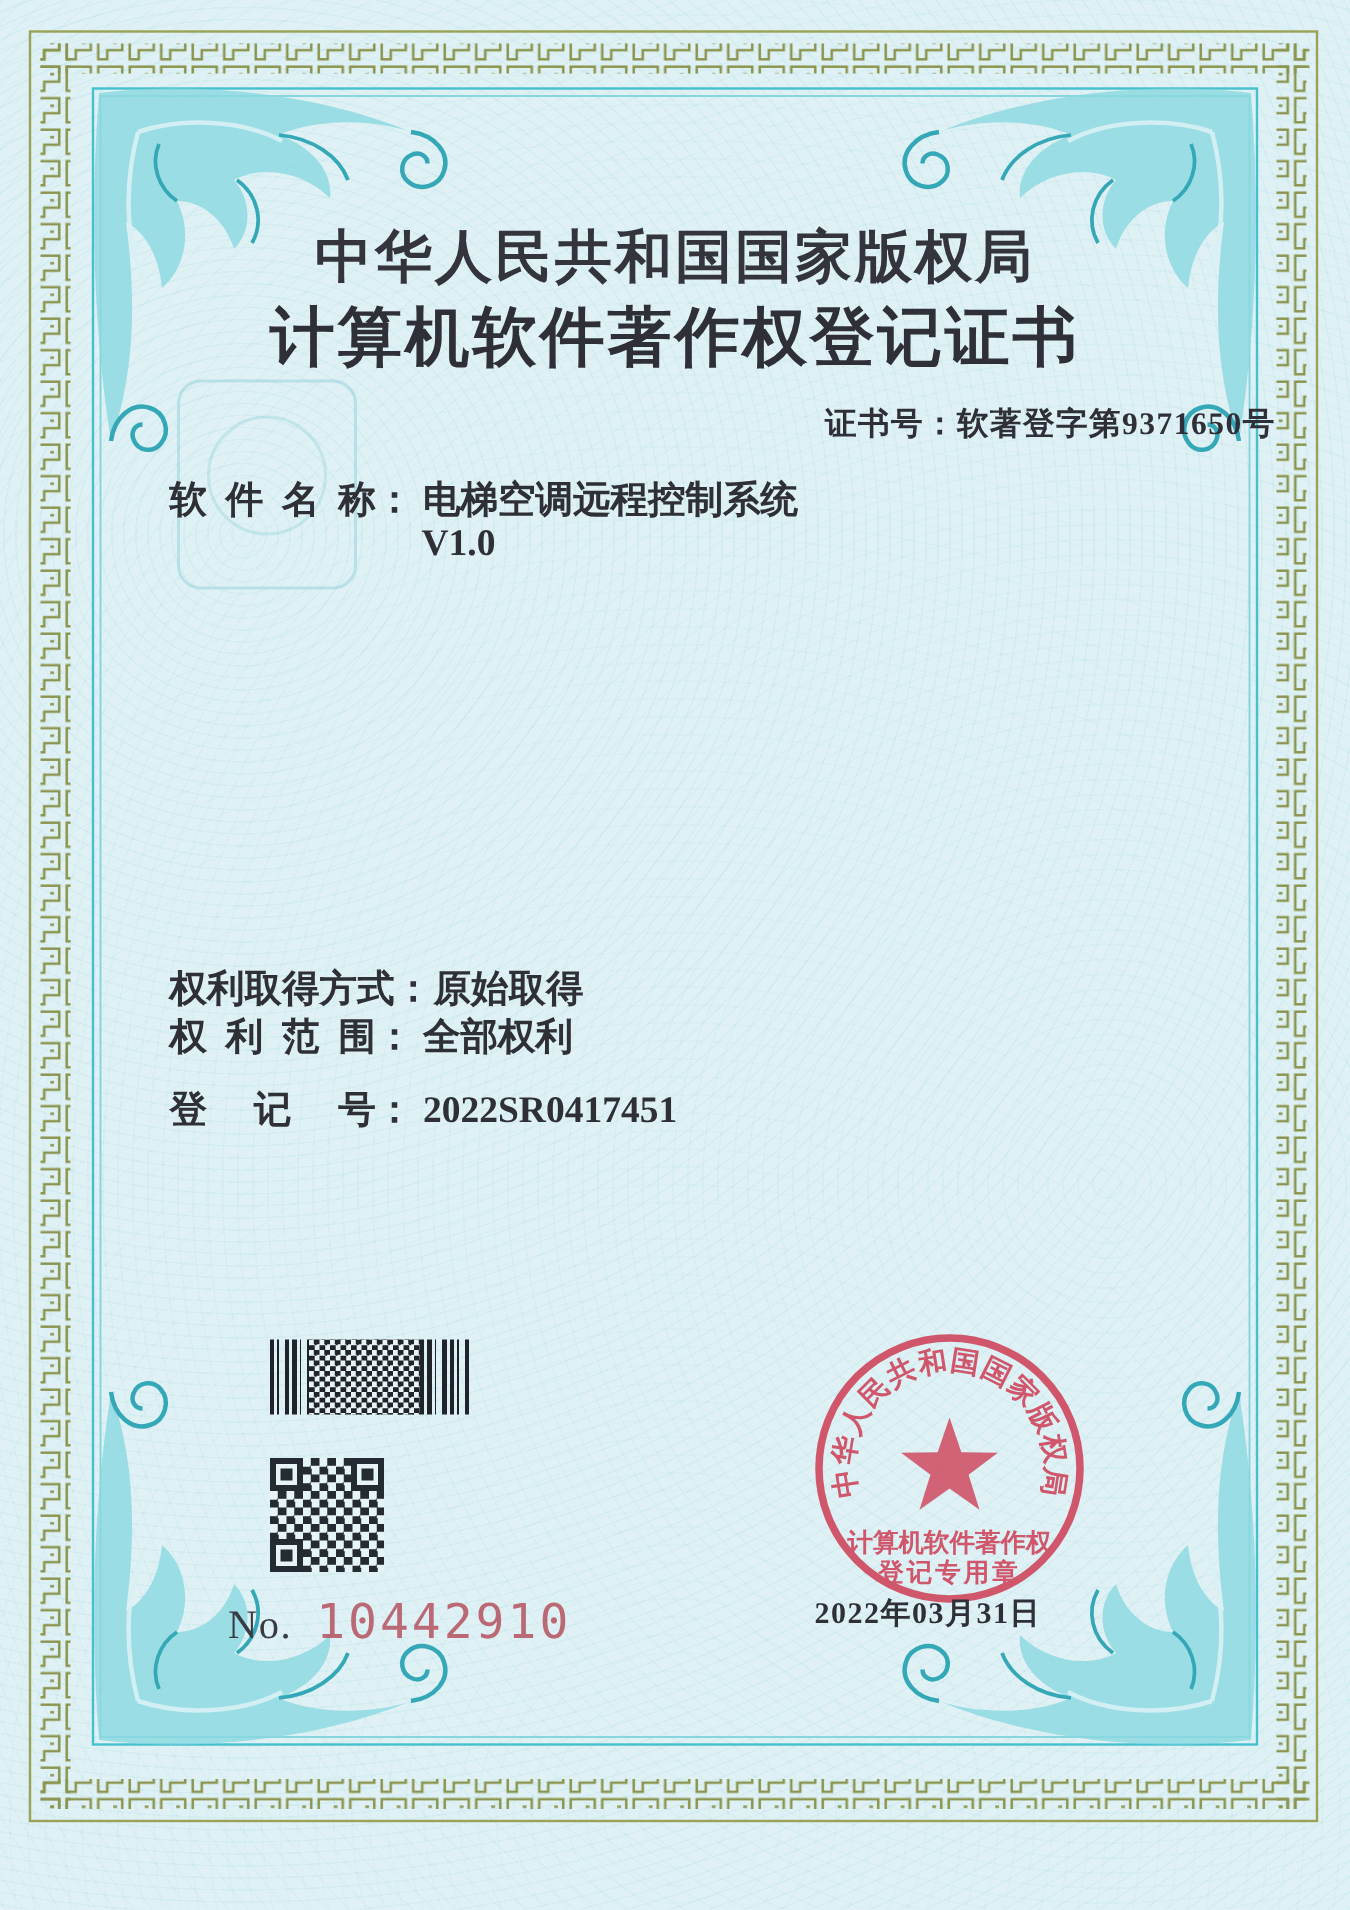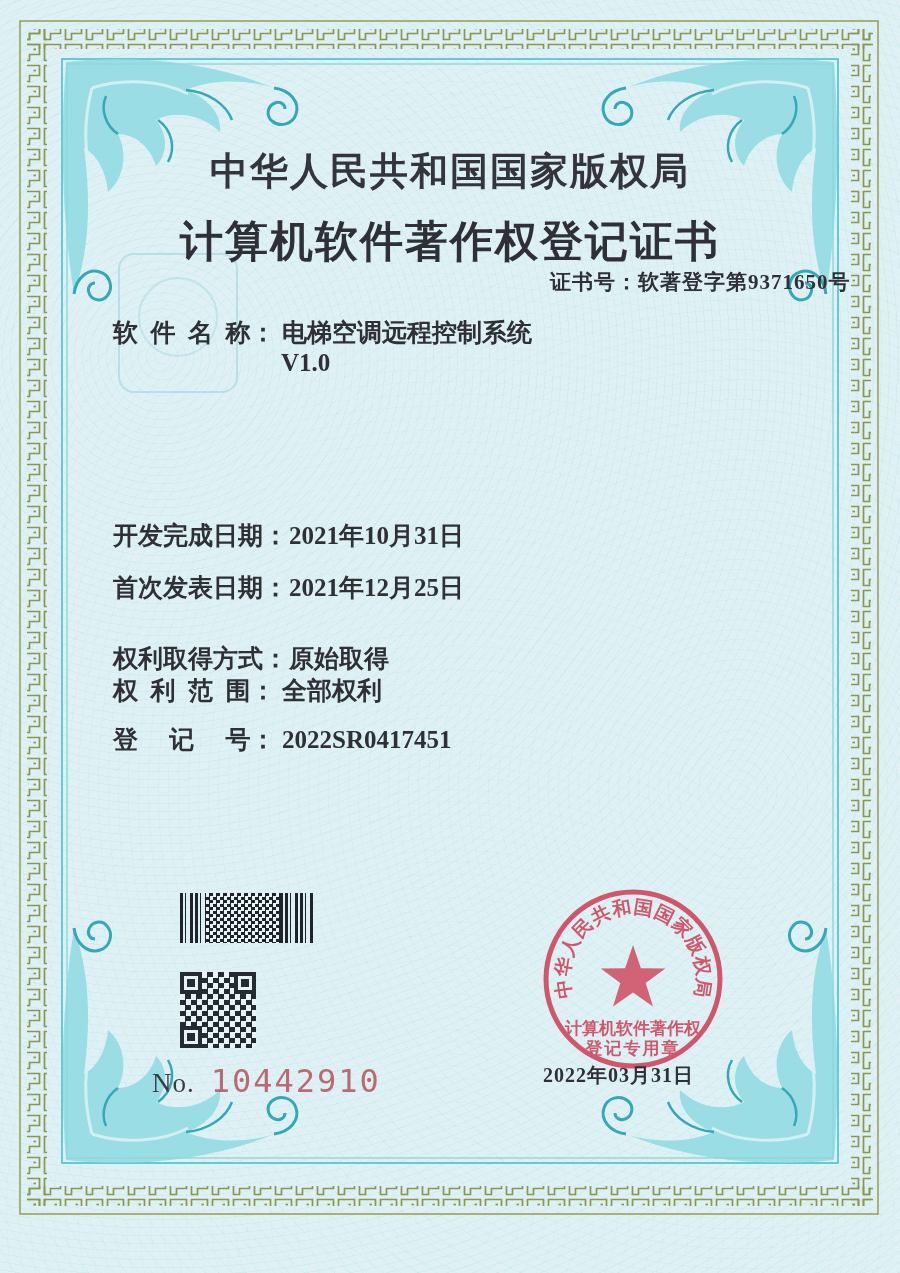--- a/index.html
+++ b/index.html
@@ -18,21 +18,21 @@
       repeating-radial-gradient(circle at 50% 95%, rgba(255,255,255,0) 0 11px, rgba(118,200,212,0.06) 11px 12px);
   }
   .abs{position:absolute;}
   svg{display:block;}
 
   .title{
     left:0;top:146px;width:900px;text-align:center;
     font-size:38px;font-weight:700;letter-spacing:2px;color:#34353c;
   }
   .subtitle{
-    left:0;top:213px;width:900px;text-align:center;
+    left:0;top:196px;width:900px;text-align:center;
     font-size:43px;font-weight:700;letter-spacing:2px;color:#2f3037;
   }
   .certno{
     left:550px;top:268px;font-size:21px;font-weight:700;color:#2f3037;letter-spacing:1px;
   }
   .row{left:113px;font-size:25px;font-weight:700;color:#2e3036;}
   .row .lbl{white-space:pre;display:inline-block;min-width:168px;}
   .row .val{margin-left:1px;}
   .val2{left:281px;font-size:25px;font-weight:700;color:#2e3036;}
   .statement{
@@ -133,27 +133,21 @@
   <div class="abs certno">
     <span>证书号：</span><span>软著登字第9371650号</span>
   </div>
 
   <div class="abs row" style="top:316px;">
     <span class="lbl">软  件  名  称：</span><span class="val">电梯空调远程控制系统</span>
   </div>
   <div class="abs val2" style="top:349px;">V1.0</div>
 
 
-  <div class="abs row" style="top:519px;">
-    <span class="lbl">开发完成日期：</span><span class="val">2021年10月31日</span>
-  </div>
 
-  <div class="abs row" style="top:571px;">
-    <span class="lbl">首次发表日期：</span><span class="val">2021年12月25日</span>
-  </div>
 
   <div class="abs row" style="top:622px;margin-top:20px;">
     <span class="lbl">权利取得方式：</span><span class="val">原始取得</span>
   </div>
 
   <div class="abs row" style="top:674px;">
     <span class="lbl">权  利  范  围：</span><span class="val">全部权利</span>
   </div>
 
   <div class="abs row" style="top:723px;">

